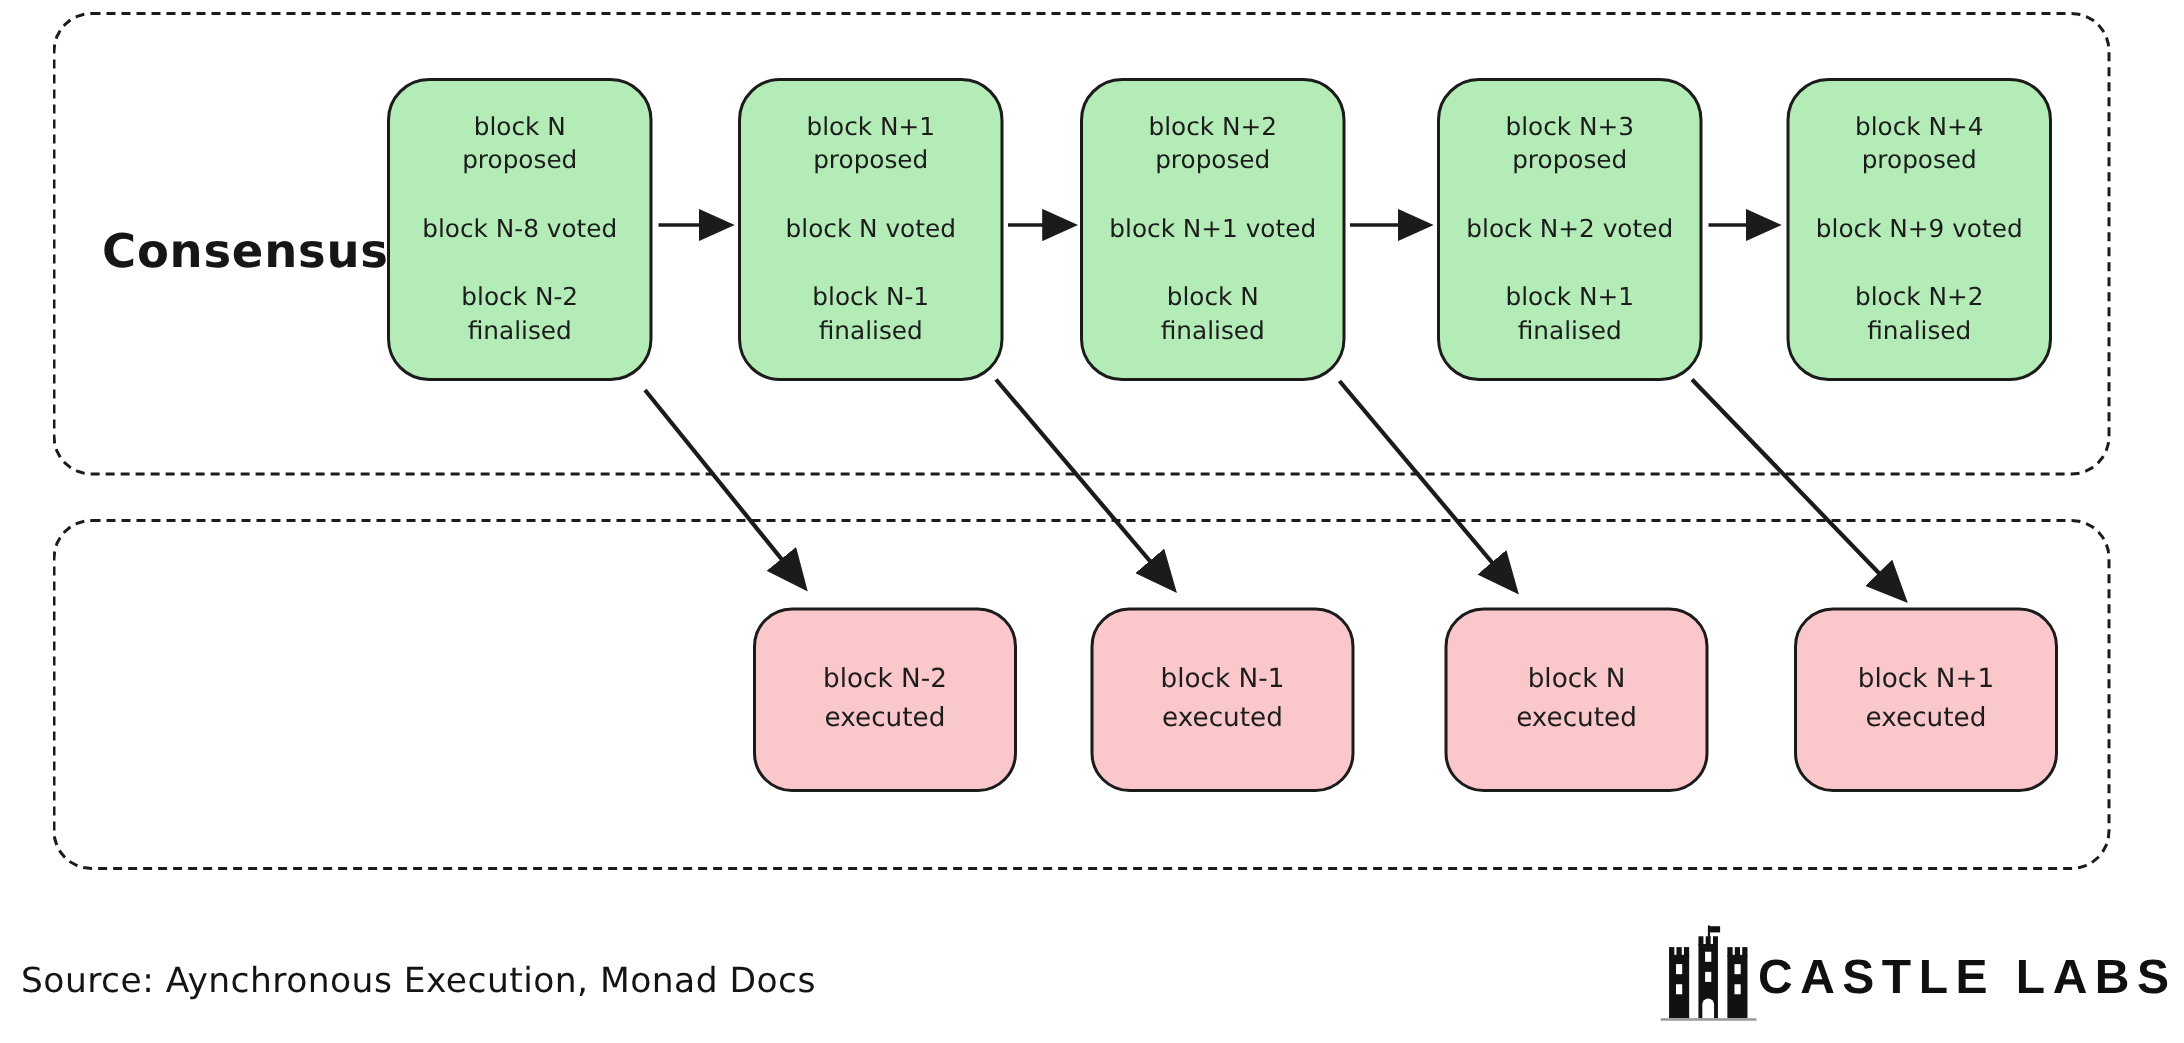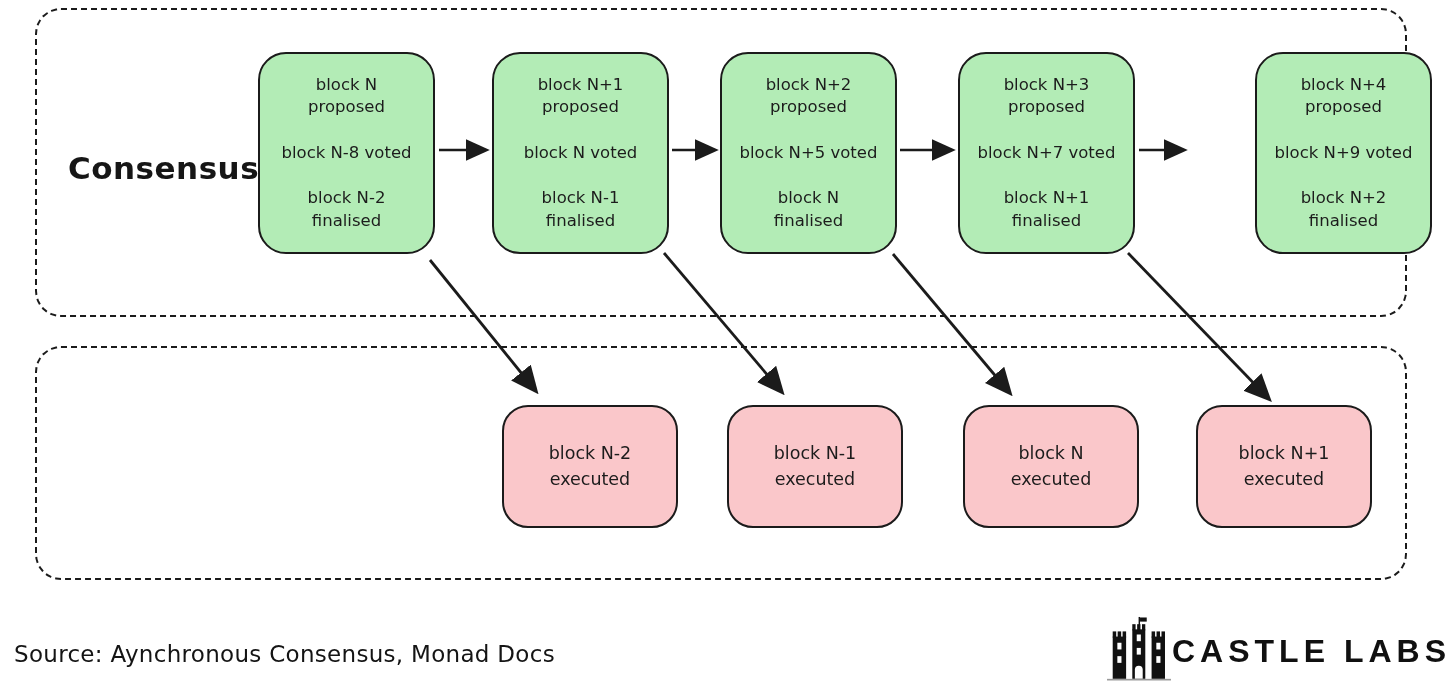--- a/index.html
+++ b/index.html
@@ -23,21 +23,21 @@
 
   .cbox {
     position:absolute; top:52px; height:202px; width:177px;
     background:#b3ecb6; border:2.5px solid #1b1b1b; border-radius:28px;
     box-sizing:border-box;
     display:flex; flex-direction:column; justify-content:space-between;
     align-items:center; padding:20px 6px; text-align:center;
   }
   .cbox span { white-space:pre-line; font-size:16.5px; line-height:1.35; font-weight:500; }
   .c1 { left:258px; } .c2 { left:492px; } .c3 { left:720px; }
-  .c4 { left:958px; } .c5 { left:1255px; }
+  .c4 { left:958px; } .c5 { left:1191px; }
 
   .ebox {
     position:absolute; top:405px; height:123px; width:176px;
     background:#fac7ca; border:2.5px solid #1b1b1b; border-radius:26px;
     box-sizing:border-box;
     display:flex; align-items:center; justify-content:center; text-align:center;
   }
   .ebox span { white-space:pre-line; font-size:17.5px; line-height:1.45; font-weight:500; }
   .e1 { left:502px; } .e2 { left:727px; } .e3 { left:963px; } .e4 { left:1196px; }
 
@@ -71,28 +71,28 @@
   <div class="cbox c2">
     <span>block N+1
 proposed</span>
     <span>block N voted</span>
     <span>block N-1
 finalised</span>
   </div>
   <div class="cbox c3">
     <span>block N+2
 proposed</span>
-    <span>block N+5 voted</span>
+    <span>block N+1 voted</span>
     <span>block N
 finalised</span>
   </div>
   <div class="cbox c4">
     <span>block N+3
 proposed</span>
-    <span>block N+7 voted</span>
+    <span>block N+2 voted</span>
     <span>block N+1
 finalised</span>
   </div>
   <div class="cbox c5">
     <span>block N+4
 proposed</span>
     <span>block N+9 voted</span>
     <span>block N+2
 finalised</span>
   </div>
@@ -127,21 +127,21 @@
     <line x1="672" y1="150" x2="714" y2="150" stroke="#1b1b1b" stroke-width="2.4" marker-end="url(#ah)"></line>
     <line x1="900" y1="150" x2="951" y2="150" stroke="#1b1b1b" stroke-width="2.4" marker-end="url(#ah)"></line>
     <line x1="1139" y1="150" x2="1183" y2="150" stroke="#1b1b1b" stroke-width="2.4" marker-end="url(#ah)"></line>
 
     <line x1="430" y1="260" x2="535" y2="390" stroke="#1b1b1b" stroke-width="2.8" marker-end="url(#ah)"></line>
     <line x1="664" y1="253" x2="781" y2="391" stroke="#1b1b1b" stroke-width="2.8" marker-end="url(#ah)"></line>
     <line x1="893" y1="254" x2="1009" y2="392" stroke="#1b1b1b" stroke-width="2.8" marker-end="url(#ah)"></line>
     <line x1="1128" y1="253" x2="1268" y2="398" stroke="#1b1b1b" stroke-width="2.8" marker-end="url(#ah)"></line>
   </svg>
 
-  <div class="footer-source">Source: Aynchronous Consensus, Monad Docs</div>
+  <div class="footer-source">Source: Aynchronous Execution, Monad Docs</div>
 
   <div class="brand">
     <svg width="66" height="70" viewBox="0 0 64 66" xmlns="http://www.w3.org/2000/svg">
 
       <rect x="31.6" y="0" width="1.4" height="8" fill="#111"></rect>
       <rect x="33" y="0.5" width="6.5" height="4" fill="#111"></rect>
 
       <rect x="25.5" y="7" width="3.2" height="6" fill="#111"></rect>
       <rect x="30.2" y="7" width="3.2" height="6" fill="#111"></rect>
       <rect x="34.9" y="7" width="3.2" height="6" fill="#111"></rect>

